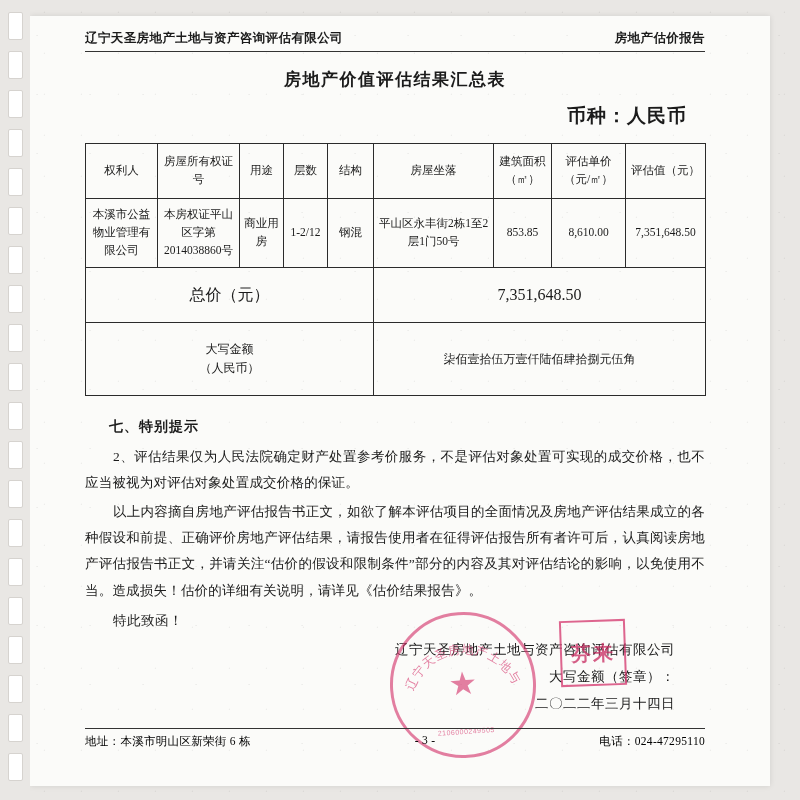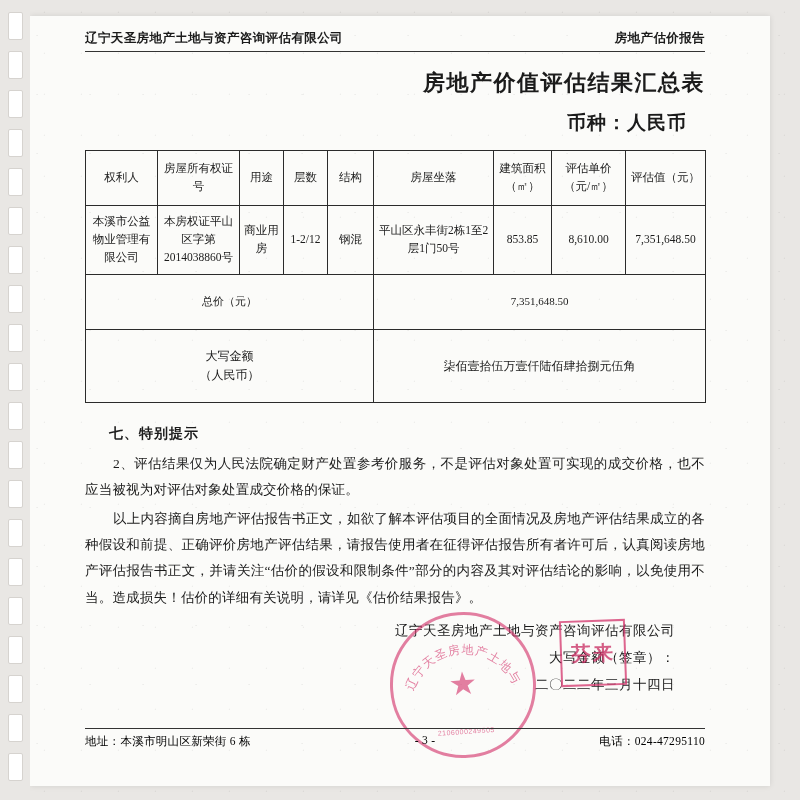--- a/index.html
+++ b/index.html
@@ -61,22 +61,22 @@
     font-weight: bold;
     letter-spacing: 0.4px;
     padding-bottom: 4px;
   }
   .hdr-rule {
     border-bottom: 1px solid #333;
     width: 100%;
     margin-bottom: 16px;
   }
   .title {
-    text-align: right;
-    font-size: 22px;
+    text-align: center;
+    font-size: 17px;
     font-weight: bold;
     letter-spacing: 1.5px;
     margin: 10px 0 12px 0;
   }
   .currency {
     text-align: right;
     font-size: 19px;
     font-weight: bold;
     letter-spacing: 1px;
     margin-bottom: 14px;
@@ -98,21 +98,21 @@
   }
   table.sum th {
     font-weight: normal;
     height: 44px;
   }
   table.sum td.body {
     height: 58px;
   }
   tr.total td {
     height: 44px;
-    font-size: 11px;
+    font-size: 16px;
   }
   tr.words td {
     height: 62px;
     font-size: 12px;
   }
   .section-title {
     font-size: 14px;
     font-weight: bold;
     margin: 22px 0 8px 24px;
     letter-spacing: 1px;
@@ -309,20 +309,21 @@
         <td colspan="4">柒佰壹拾伍万壹仟陆佰肆拾捌元伍角</td>
       </tr>
     </tbody>
       </table>
 
     <div class="section-title">七、特别提示</div>
 
     <p class="para">2、评估结果仅为人民法院确定财产处置参考价服务，不是评估对象处置可实现的成交价格，也不应当被视为对评估对象处置成交价格的保证。</p>
     <p class="para">以上内容摘自房地产评估报告书正文，如欲了解本评估项目的全面情况及房地产评估结果成立的各种假设和前提、正确评价房地产评估结果，请报告使用者在征得评估报告所有者许可后，认真阅读房地产评估报告书正文，并请关注“估价的假设和限制条件”部分的内容及其对评估结论的影响，以免使用不当。造成损失！估价的详细有关说明，请详见《估价结果报告》。</p>
 
+    <p class="thanks">特此致函！</p>
 
     <div class="sign-block">
       <div>辽宁天圣房地产土地与资产咨询评估有限公司</div>
       <div>大写金额（签章）：</div>
       <div>二〇二二年三月十四日</div>
     </div>
   </div>
 
   <div class="stamp">
     <svg class="arc" viewBox="0 0 140 140">

